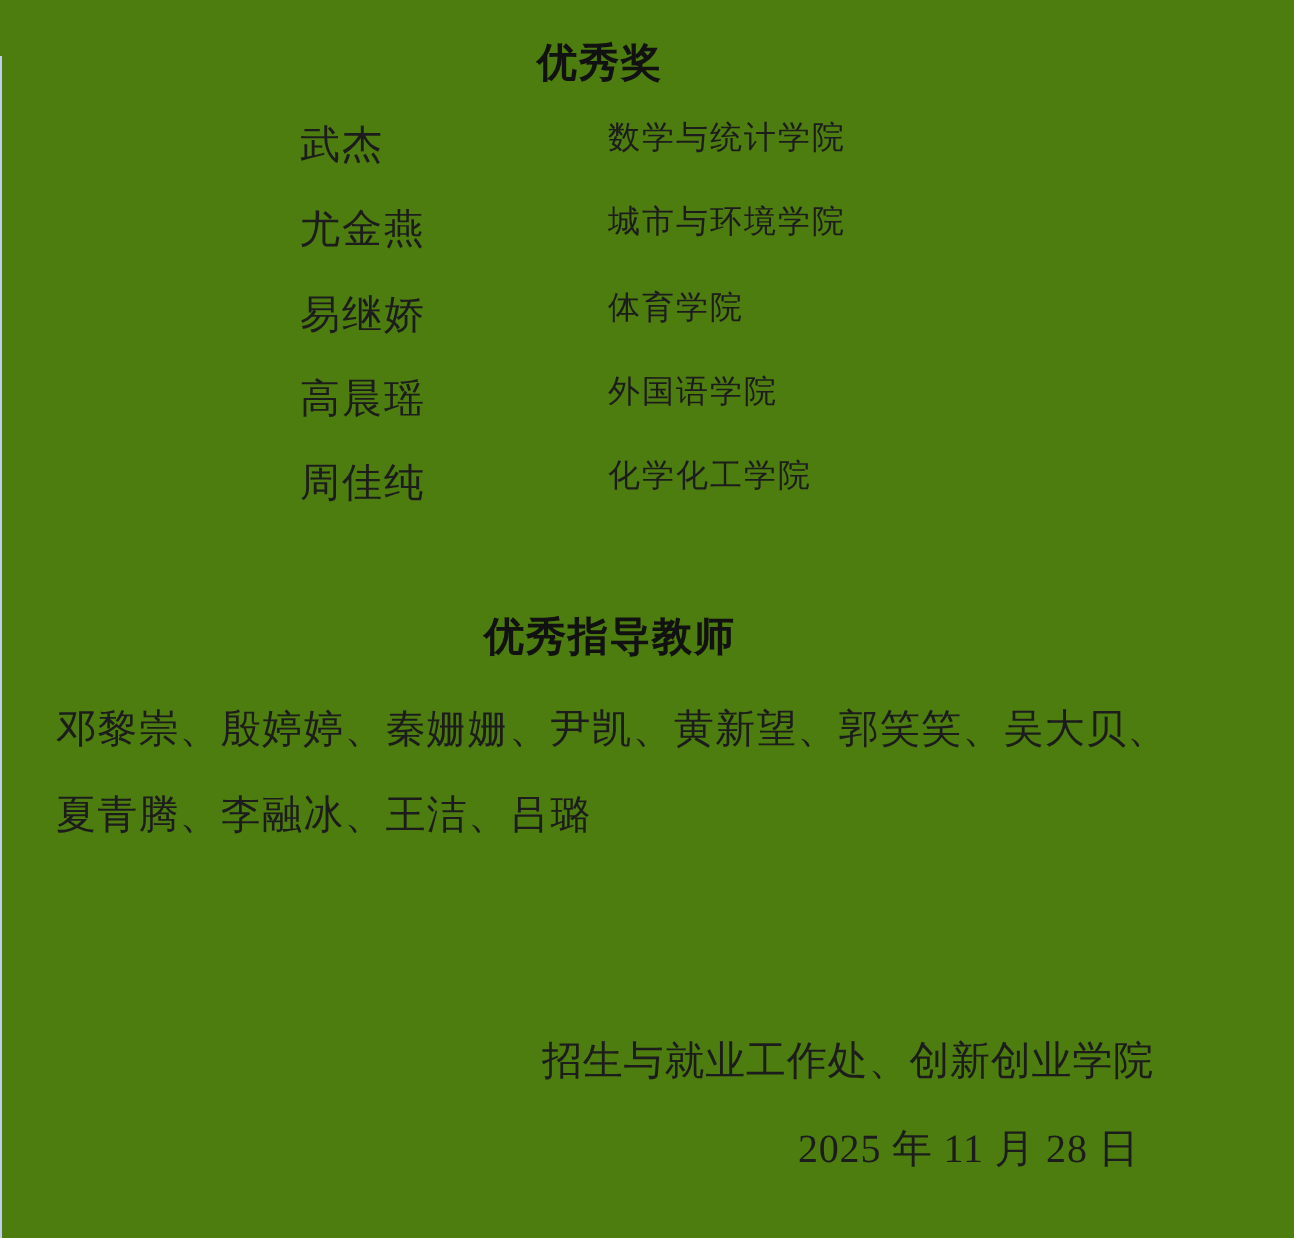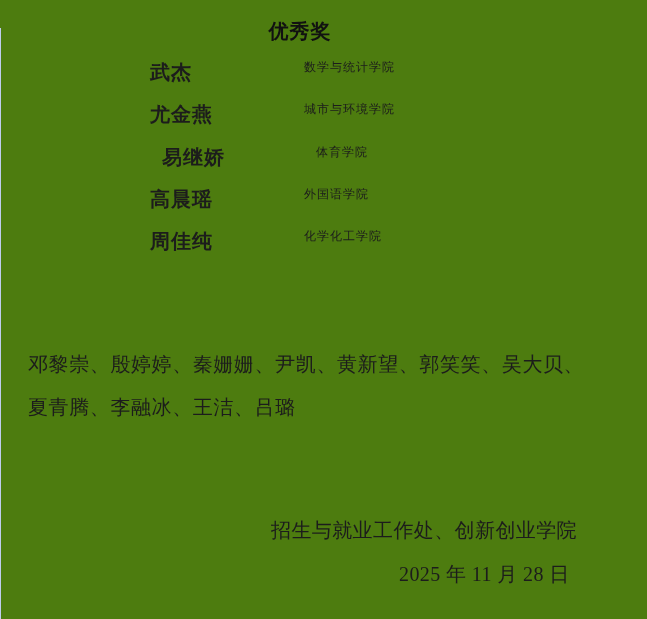--- a/index.html
+++ b/index.html
@@ -32,32 +32,31 @@
     white-space: nowrap;
   }
   #award-title { top: 18px; }
   #advisors-title { top: 305px; width: 610px; }
   .award-name {
     position: absolute;
     left: 150px;
     font-size: 20px;
     letter-spacing: 1px;
     white-space: nowrap;
-    font-weight: bold;
   }
   .award-college {
     position: absolute;
     left: 304px;
-    font-size: 12px;
+    font-size: 16px;
     letter-spacing: 1px;
     white-space: nowrap;
   }
   .row-0 { top: 59px; }
   .row-1 { top: 101px; }
-  .row-2 { top: 144px; margin-left: 12px; }
+  .row-2 { top: 144px; }
   .row-3 { top: 186px; }
   .row-4 { top: 228px; }
   .advisor-line {
     position: absolute;
     left: 28px;
     font-size: 20px;
     letter-spacing: 0.6px;
     white-space: nowrap;
   }
   #advisor-line-0 { top: 351px; }
@@ -99,20 +98,21 @@
     <span class="award-name row-2">易继娇</span>
     <span class="award-college row-2">体育学院</span>
 
     <span class="award-name row-3">高晨瑶</span>
     <span class="award-college row-3">外国语学院</span>
 
     <span class="award-name row-4">周佳纯</span>
     <span class="award-college row-4">化学化工学院</span>
   </div>
 
+  <div class="section-title" id="advisors-title">优秀指导教师</div>
 
   <div>
     <div class="advisor-line" id="advisor-line-0">邓黎崇、殷婷婷、秦姗姗、尹凯、黄新望、郭笑笑、吴大贝、</div>
     <div class="advisor-line" id="advisor-line-1">夏青腾、李融冰、王洁、吕璐</div>
   </div>
 
   <div class="signature">招生与就业工作处、创新创业学院</div>
 
   <div class="doc-date">2025 年 11 月 28 日</div>
 

